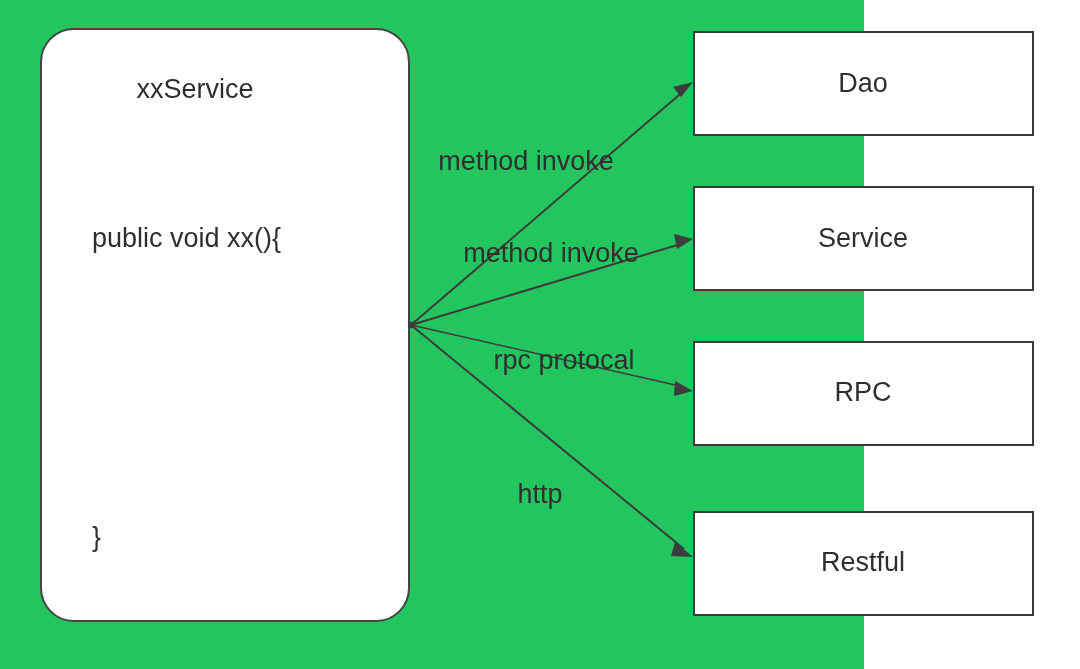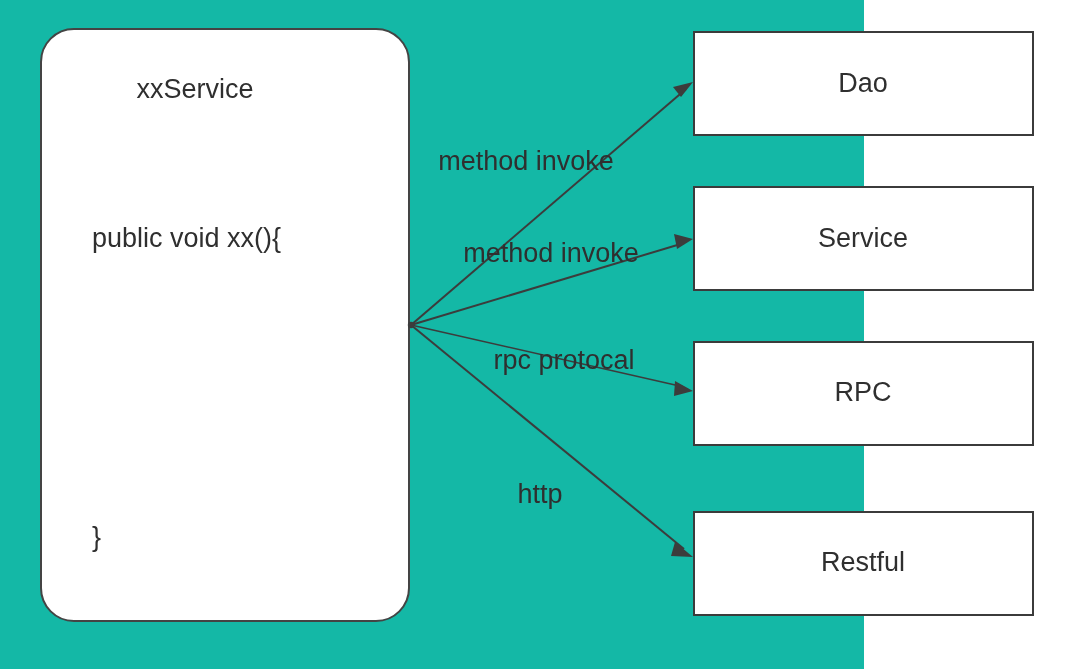--- a/index.html
+++ b/index.html
@@ -11,21 +11,21 @@
   body {
     font-family: "Liberation Sans", sans-serif;
     width: 1080px;
     height: 669px;
     overflow: hidden;
   }
   #canvas {
     position: relative;
     width: 864px;
     height: 669px;
-    background: #14b8a6;
+    background: #22c55e;
   }
   #diagram-svg {
     position: absolute;
     top: 0;
     left: 0;
     width: 1080px;
     height: 669px;
   }
   .shape-stroke {
     fill: #ffffff;

